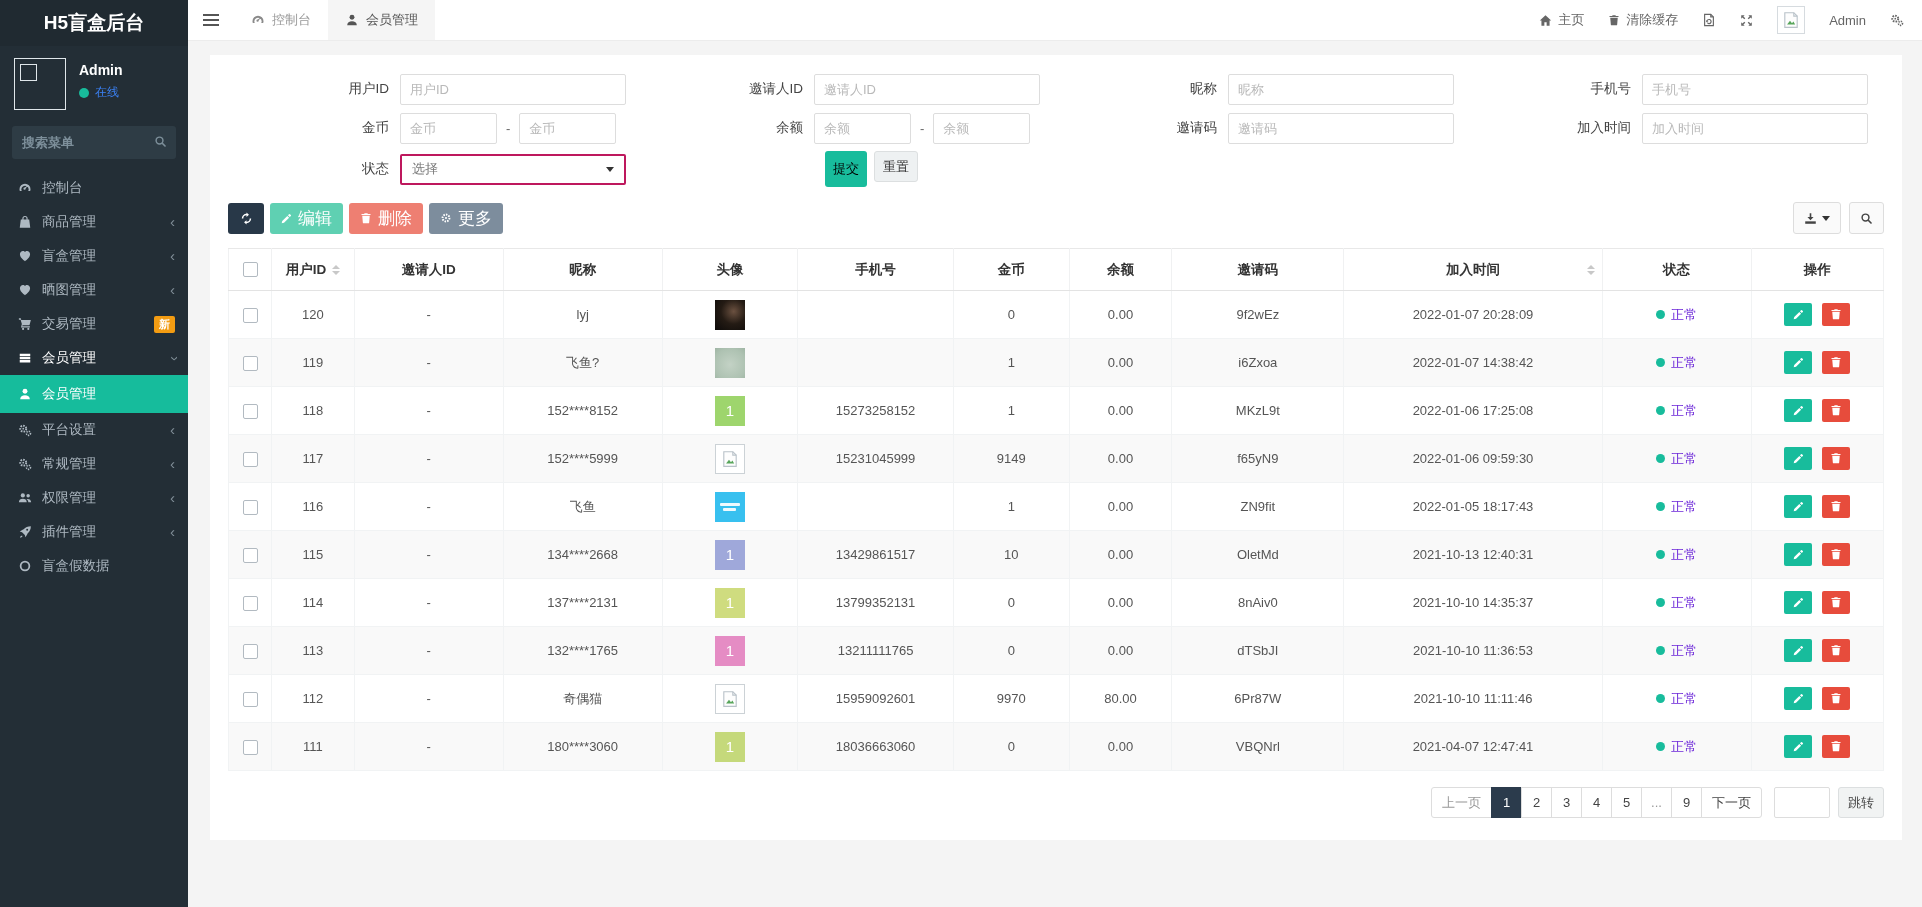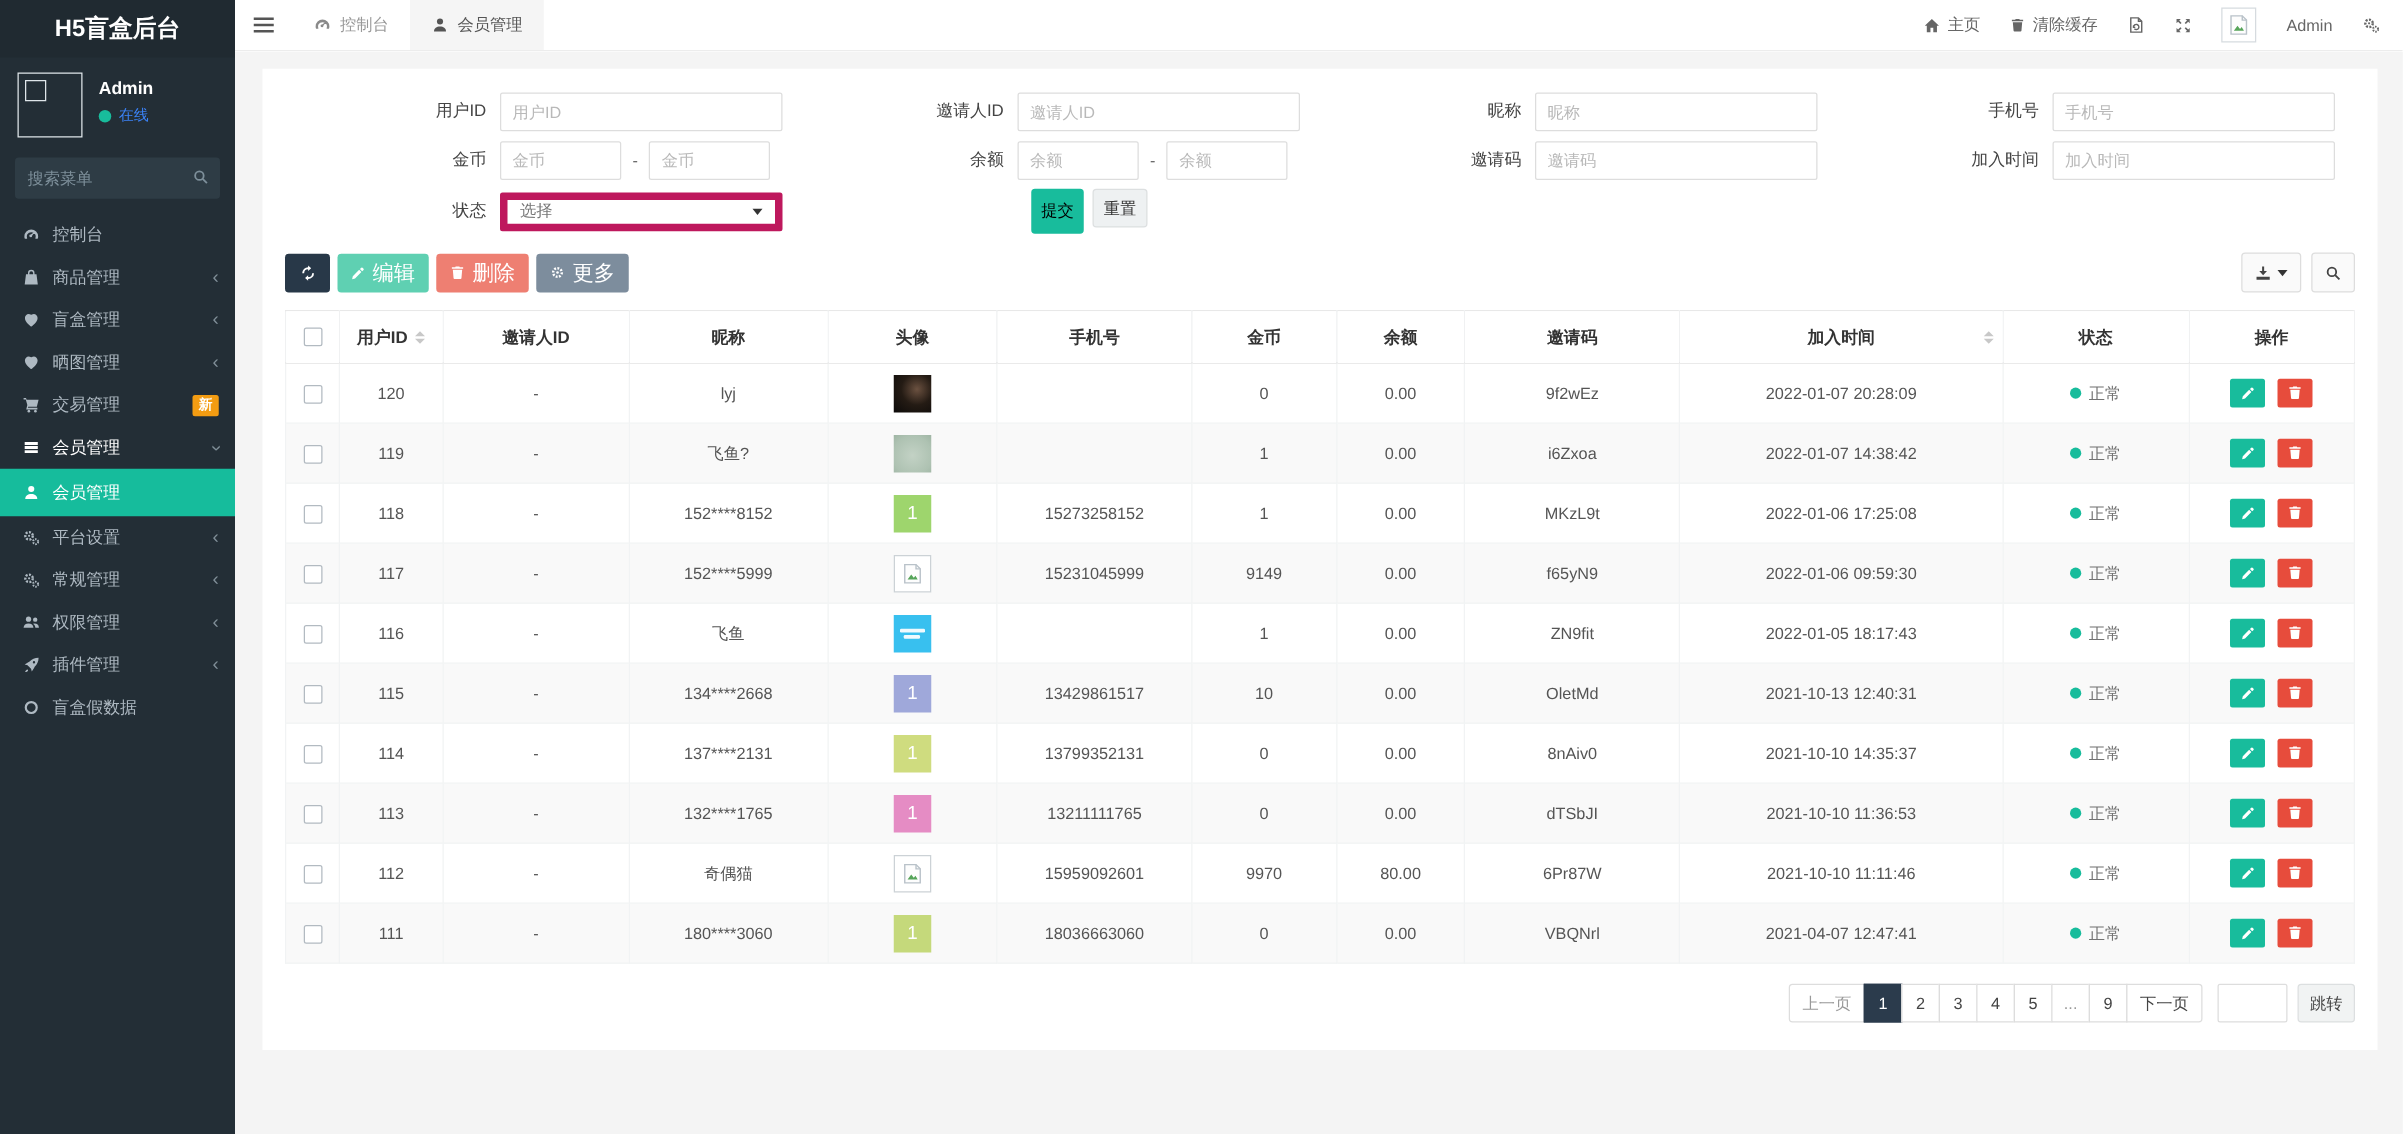--- a/index.html
+++ b/index.html
@@ -11,21 +11,21 @@
         font-size:19px;font-weight:bold;background:#202a31;}
   .user-panel{display:flex;gap:13px;padding:12px 14px 10px;}
   .user-avatar{width:52px;height:52px;border:1px solid #dfe6ea;position:relative;flex:0 0 auto;}
   .user-avatar::before{content:"";position:absolute;left:5px;top:5px;width:15px;height:15px;border:1px solid #dfe6ea;}
   .user-meta{padding-top:4px;}
   .user-name{color:#fff;font-weight:bold;font-size:14px;}
   .user-status{color:#3b82f6;font-size:12px;margin-top:6px;display:flex;align-items:center;gap:6px;}
   .dot-online{width:10px;height:10px;border-radius:50%;background:#18bc9c;display:inline-block;}
   .menu-search{margin:6px 12px 12px;position:relative;}
   .menu-search input{width:100%;height:33px;background:#2e3c45;border:none;border-radius:3px;
-        color:#cfd8dd;padding:0 30px 0 10px;font-size:13px;outline:none;}
+        color:#cfd8dd;padding:0 30px 0 10px;font-size:13px;outline:none;font-weight:bold;}
   .menu-search input::placeholder{color:#7d8f9a;}
   .menu-search .mi-search{position:absolute;right:9px;top:9px;color:#7d8f9a;}
   .menu{display:flex;flex-direction:column;}
   .menu-item{height:34px;display:flex;align-items:center;padding:0 13px 0 16px;color:#aeb9c2;
         font-size:13.5px;cursor:pointer;text-decoration:none;}
   .menu-item .mi-icon{width:17px;margin-right:9px;display:inline-flex;justify-content:center;}
   .menu-item.open{color:#fff;}
   .menu-item.active{background:#16bc9c;color:#fff;height:38px;}
   .badge-new{margin-left:auto;background:#f39c12;color:#fff;font-size:11px;line-height:1;
         padding:3px 5px;border-radius:2px;font-weight:bold;}
@@ -51,21 +51,21 @@
 
   
   .filter-form{display:grid;grid-template-columns:repeat(4,1fr);row-gap:7px;}
   .f-cell{display:flex;align-items:center;min-height:32px;}
   .f-label{flex:0 0 172px;text-align:right;padding-right:11px;color:#444;font-size:13.5px;}
   .f-input{width:226px;height:31px;border:1px solid #ddd;border-radius:2px;padding:0 9px;
         font-size:13px;color:#555;outline:none;}
   .f-input::placeholder{color:#b9b9b9;}
   .f-input.small{width:97px;}
   .f-dash{margin:0 9px;color:#666;}
-  .f-select{width:226px;height:31px;border:6px solid #be185d;border-radius:2px;display:flex;
+  .f-select{width:226px;height:31px;border:2px solid #be185d;border-radius:2px;display:flex;
         align-items:center;padding:0 10px;color:#777;cursor:pointer;position:relative;}
   .f-select .caret-down{position:absolute;right:10px;}
   .caret-down{width:0;height:0;border:4px solid transparent;border-top:5px solid #333;display:inline-block;transform:translateY(2px);}
   .caret-up{width:0;height:0;border:4px solid transparent;border-bottom:5px solid #333;display:inline-block;transform:translateY(-2px);}
   .f-buttons{margin-left:183px;display:flex;gap:7px;}
   .btn-submit{background:#18bc9c;color:#000000;border:none;border-radius:3px;height:36px;padding:0 8px;
         font-size:13px;cursor:pointer;}
   .btn-reset{background:#eef1f2;color:#333;border:1px solid #dcdfe0;border-radius:3px;height:31px;
         padding:0 8px;font-size:13px;cursor:pointer;}
 
@@ -97,21 +97,21 @@
   .avatar{width:30px;height:30px;display:inline-flex;align-items:center;justify-content:center;
         color:#fff;font-size:15px;vertical-align:middle;overflow:hidden;}
   .avatar.photo-dark{background:radial-gradient(circle at 62% 38%,#6b5140 0%,#241b14 48%,#0c0a09 100%);}
   .avatar.photo-sage{background:radial-gradient(circle at 50% 55%,#c3d2c5 0%,#aec2b2 70%,#9fb5a4 100%);}
   .avatar.photo-blue{background:#38c0ef;flex-direction:column;}
   .avatar.photo-blue .ln{display:block;height:3px;background:rgba(255,255,255,.92);margin:1px 0;border-radius:1px;}
   .avatar.photo-blue .ln1{width:20px;}
   .avatar.photo-blue .ln2{width:13px;}
   .avatar.broken{background:#fff;border:1px solid #ccd2d6;}
   .st-dot{width:9px;height:9px;border-radius:50%;background:#18bc9c;display:inline-block;margin-right:6px;vertical-align:middle;}
-  .st-text{color:#737373;vertical-align:middle;}
+  .st-text{color:#6d28d9;vertical-align:middle;}
   .op{width:28px;height:23px;border:none;border-radius:2px;color:#fff;display:inline-flex;
         align-items:center;justify-content:center;cursor:pointer;margin:0 3px;}
   .op.edit{background:#18bc9c;}
   .op.del{background:#e74c3c;}
 
   
   .pager-row{display:flex;align-items:center;margin-top:16px;color:#666;}
   .pg-summary{display:flex;align-items:center;gap:6px;}
   .pagesize{height:28px;border:1px solid #ddd;border-radius:3px;background:#f7f7f7;color:#333;
         display:inline-flex;align-items:center;gap:6px;padding:0 9px;cursor:pointer;}

